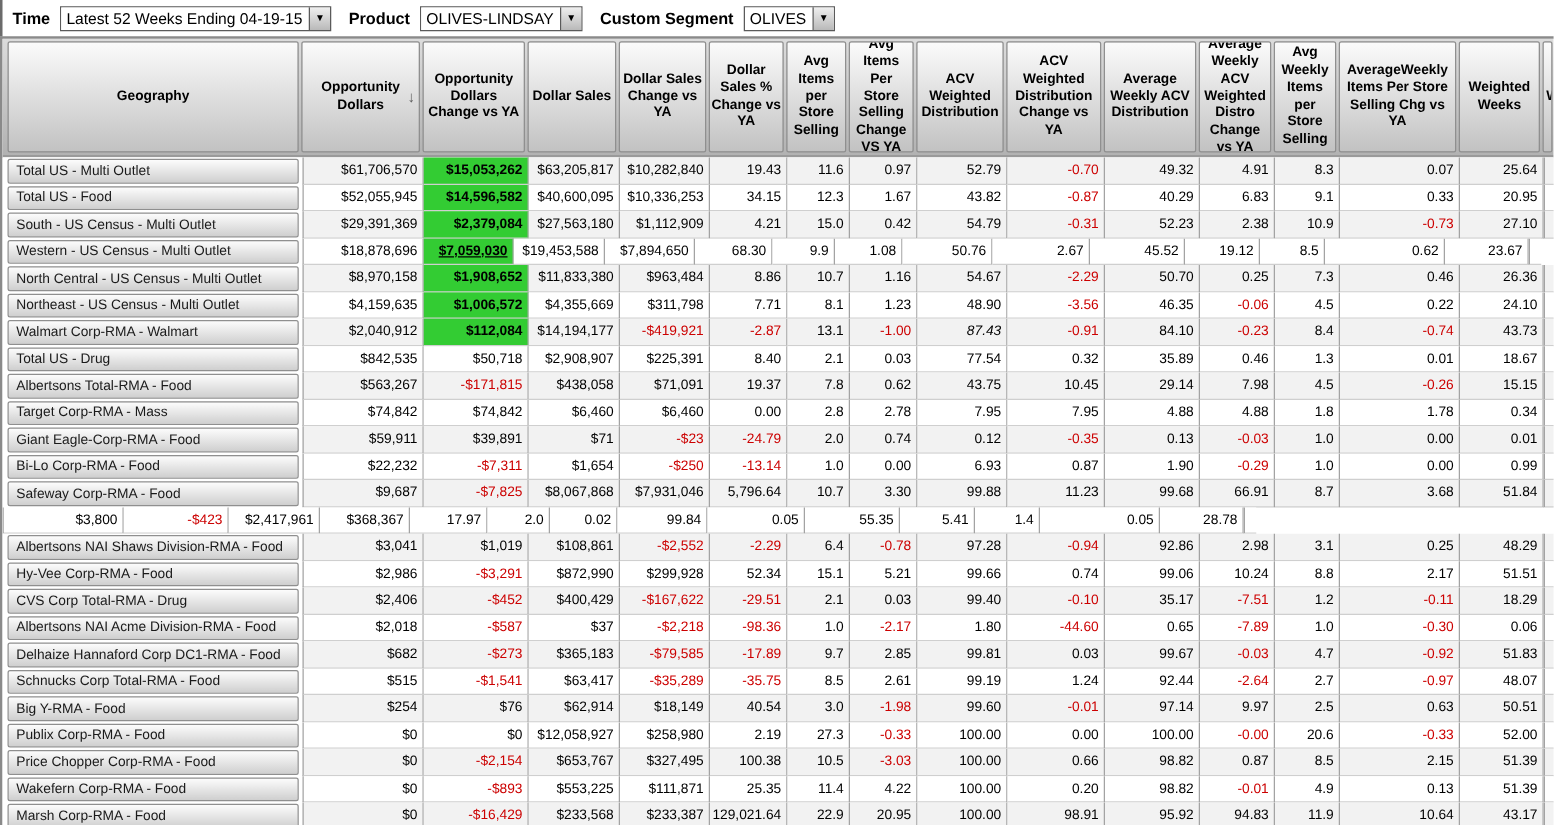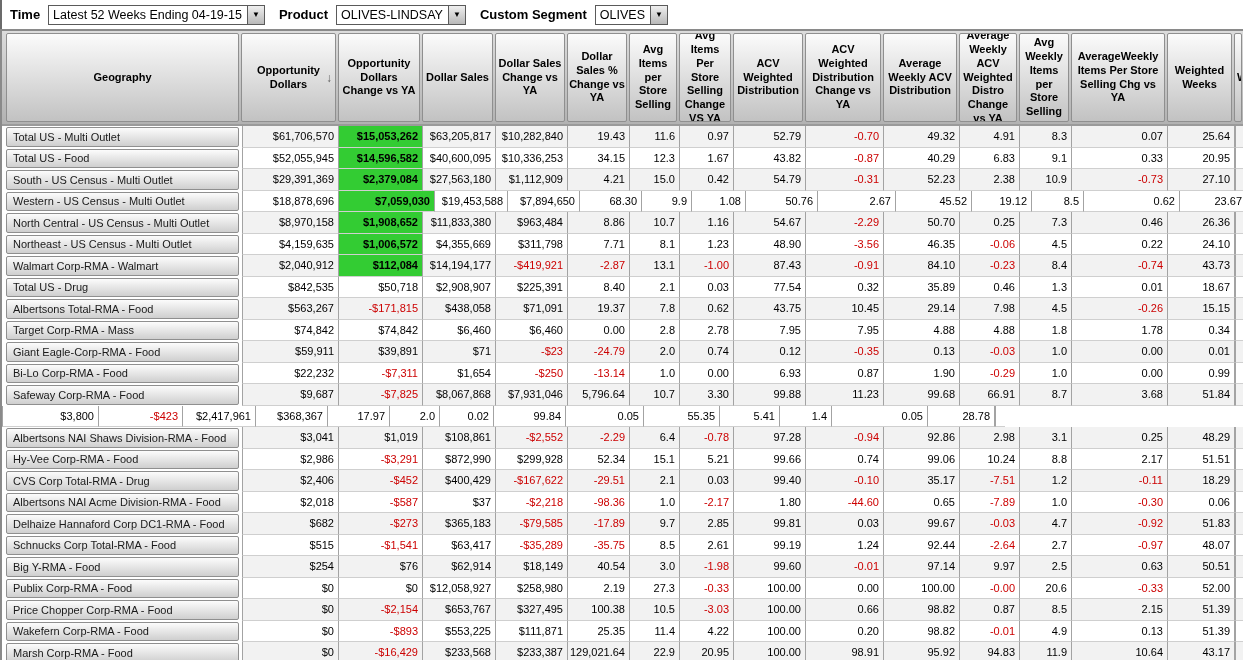--- a/index.html
+++ b/index.html
@@ -209,21 +209,21 @@
         <div class="num-cell" style="width: 52px;">10.9</div>
         <div class="num-cell neg" style="width: 96px;">-0.73</div>
         <div class="num-cell" style="width: 67px;">27.10</div>
         <div class="stub-cell" style="width: 10px;"></div>
       </div>
       <div class="t-row even">
         <div class="geo-wrap">
           <div class="geo-cell">Western - US Census - Multi Outlet</div>
         </div>
         <div class="num-cell first" style="width: 97px;">$18,878,696</div>
-        <div class="num-cell green" style="width: 96px;">$7,059,030</div>
+        <div class="num-cell green" style="width: 72px; text-decoration: underline;">$7,059,030</div>
         <div class="num-cell" style="width: 73px;">$19,453,588</div>
         <div class="num-cell" style="width: 72px;">$7,894,650</div>
         <div class="num-cell" style="width: 62px;">68.30</div>
         <div class="num-cell" style="width: 50px;">9.9</div>
         <div class="num-cell" style="width: 54px;">1.08</div>
         <div class="num-cell" style="width: 72px;">50.76</div>
         <div class="num-cell" style="width: 78px;">2.67</div>
         <div class="num-cell" style="width: 76px;">45.52</div>
         <div class="num-cell" style="width: 60px;">19.12</div>
         <div class="num-cell" style="width: 52px;">8.5</div>
@@ -275,21 +275,21 @@
         <div class="geo-wrap">
           <div class="geo-cell">Walmart Corp-RMA - Walmart</div>
         </div>
         <div class="num-cell first" style="width: 97px;">$2,040,912</div>
         <div class="num-cell green" style="width: 84px;">$112,084</div>
         <div class="num-cell" style="width: 73px;">$14,194,177</div>
         <div class="num-cell neg" style="width: 72px;">-$419,921</div>
         <div class="num-cell neg" style="width: 62px;">-2.87</div>
         <div class="num-cell" style="width: 50px;">13.1</div>
         <div class="num-cell neg" style="width: 54px;">-1.00</div>
-        <div class="num-cell" style="width: 72px;">87.43</div>
+        <div class="num-cell" style="width: 72px; font-style: italic;">87.43</div>
         <div class="num-cell neg" style="width: 78px;">-0.91</div>
         <div class="num-cell" style="width: 76px;">84.10</div>
         <div class="num-cell neg" style="width: 60px;">-0.23</div>
         <div class="num-cell" style="width: 52px;">8.4</div>
         <div class="num-cell neg" style="width: 96px;">-0.74</div>
         <div class="num-cell" style="width: 67px;">43.73</div>
         <div class="stub-cell" style="width: 10px;"></div>
       </div>
       <div class="t-row even">
         <div class="geo-wrap">

